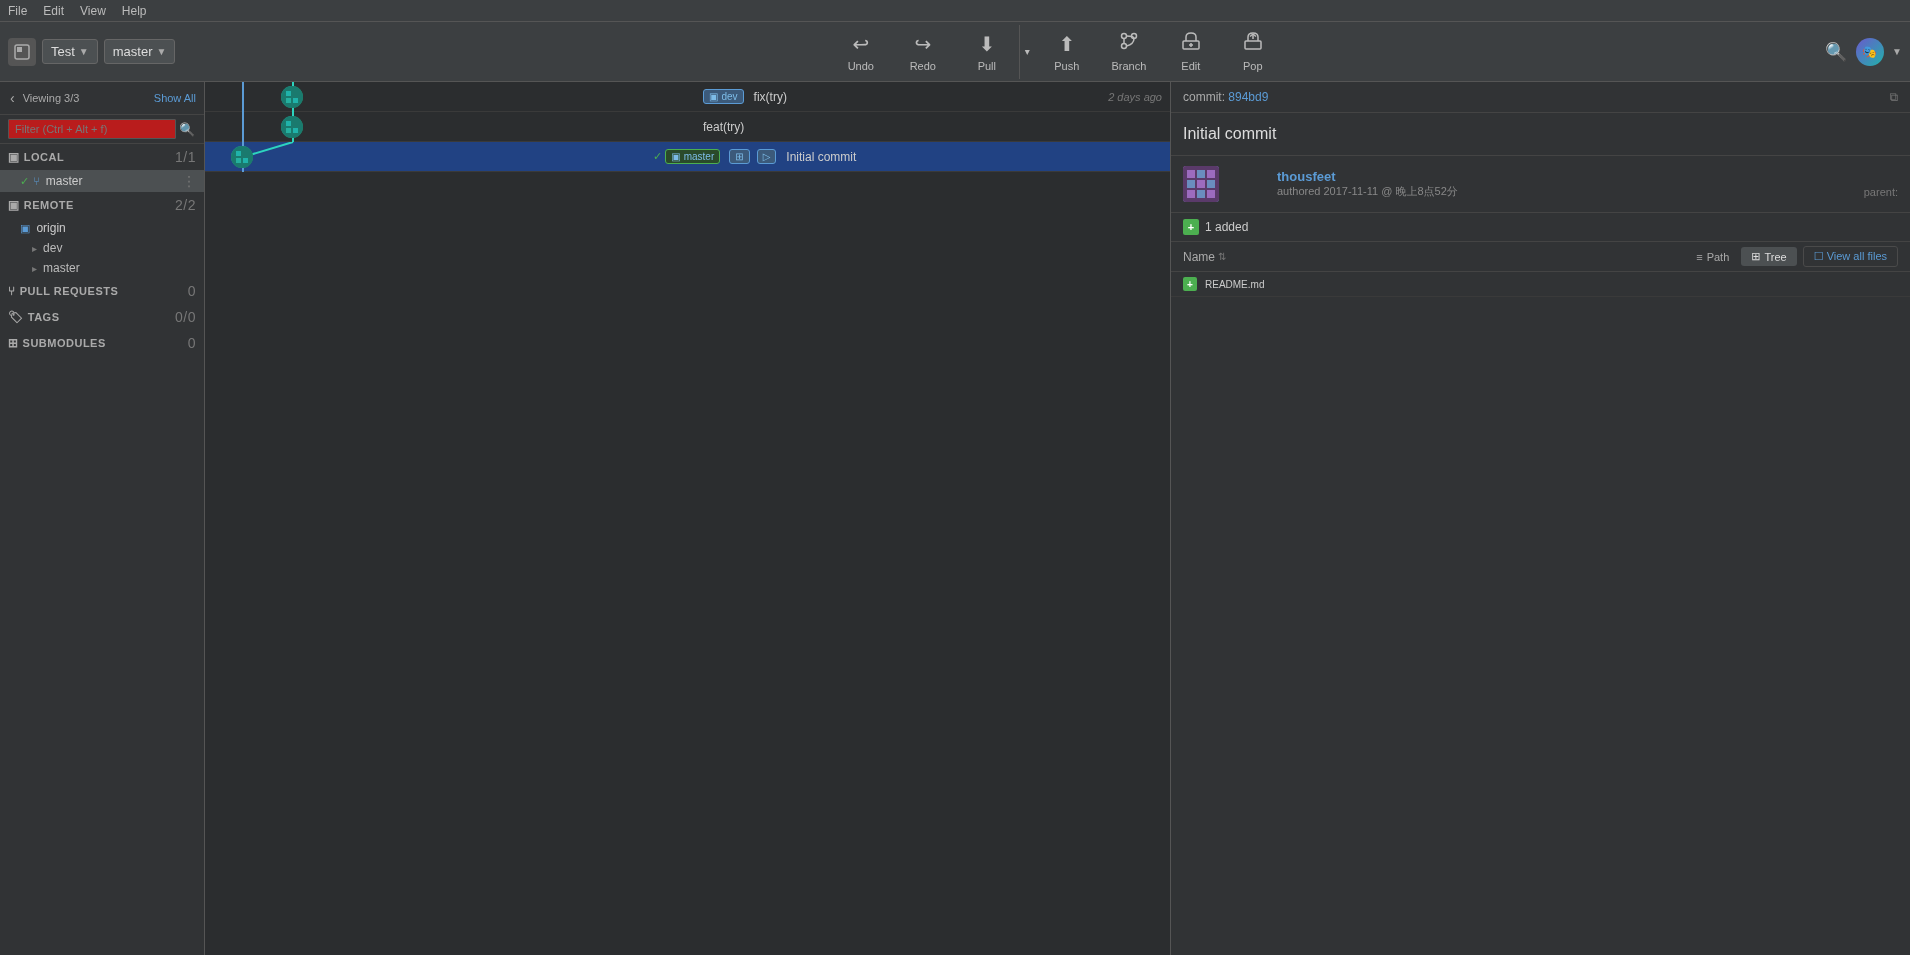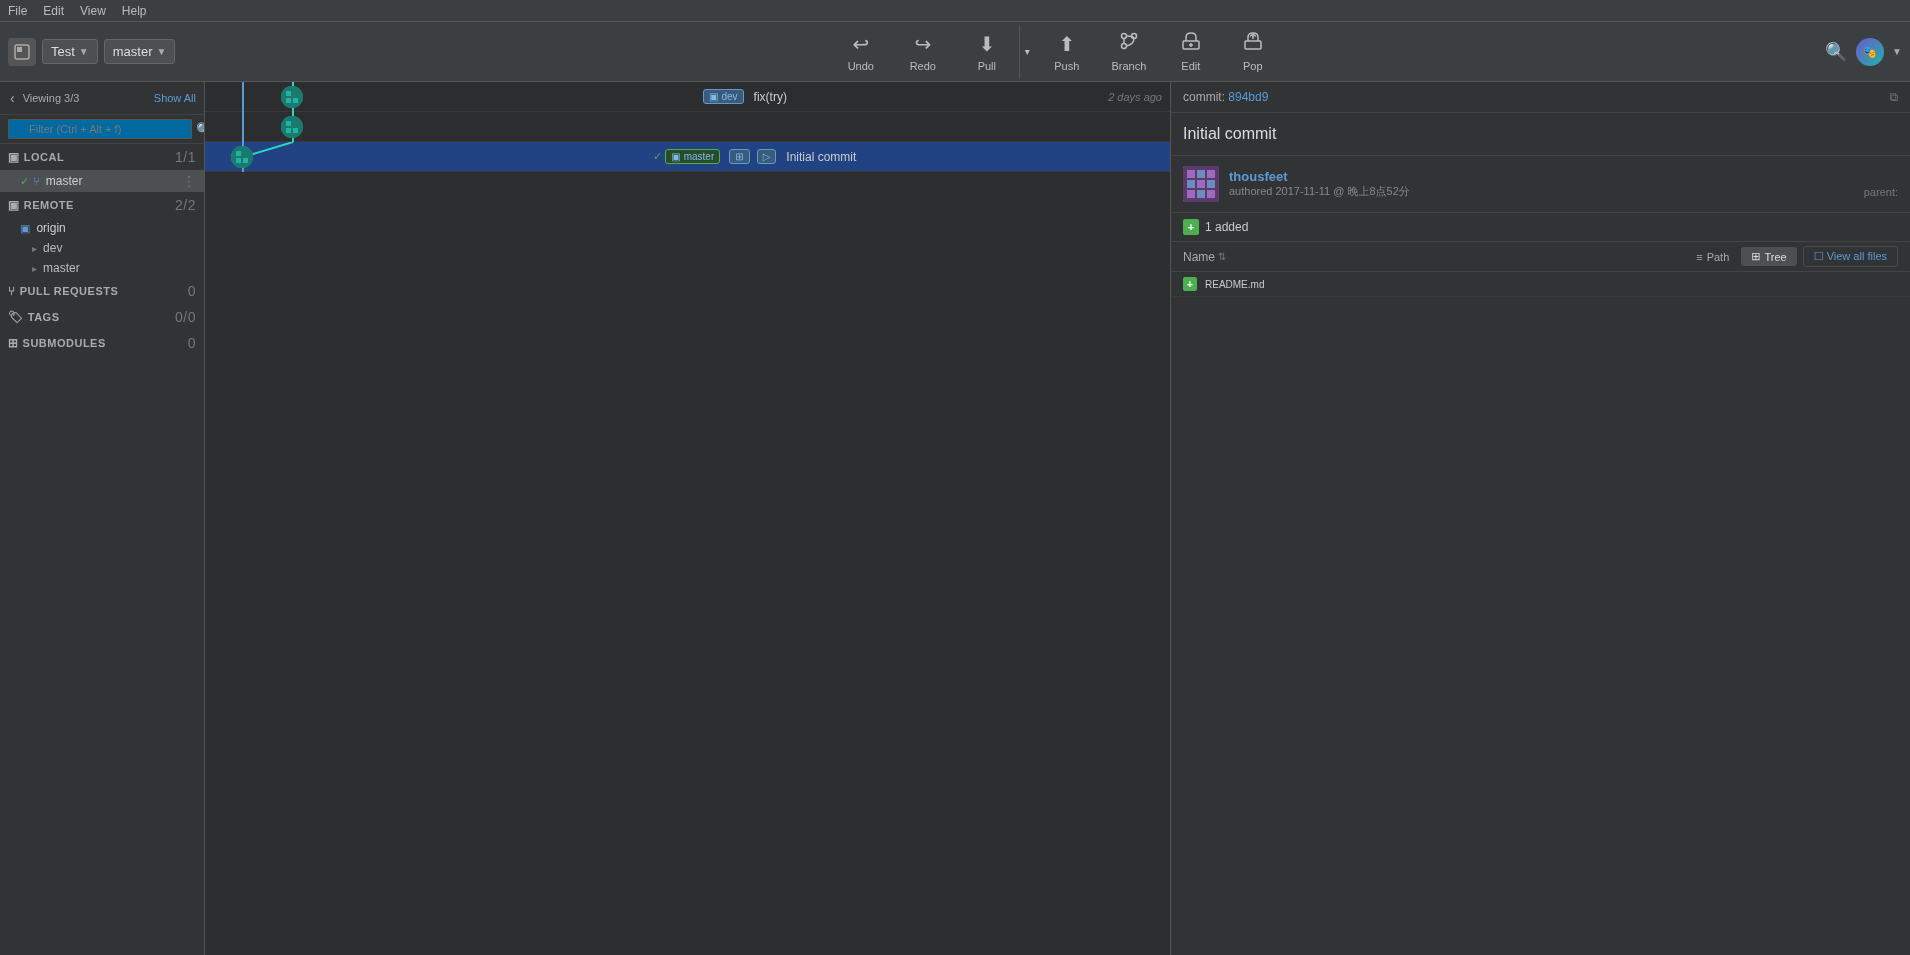--- a/index.html
+++ b/index.html
@@ -166,25 +166,25 @@
     }
     .filter-bar {
       padding: 4px 8px;
       display: flex;
       align-items: center;
       gap: 4px;
       border-bottom: 1px solid #444;
     }
     .filter-input {
       flex: 1;
-      background: #0369a1;
+      background: #b91c1c;
       border: 1px solid #555;
       border-radius: 1px;
       color: #ccc;
-      padding: 3px 20px;
+      padding: 3px 6px;
       font-size: 11px;
       outline: none;
     }
     .filter-input::placeholder { color: #777; }
     .filter-search-icon { color: #888; font-size: 13px; cursor: pointer; }
 
     .section-header {
       display: flex;
       align-items: center;
       padding: 5px 8px;
@@ -310,21 +310,21 @@
     }
     .author-avatar {
       width: 36px; height: 36px;
       border-radius: 3px;
       background: linear-gradient(135deg, #9c6bbf, #6a8dbf);
       display: flex; align-items: center; justify-content: center;
       font-size: 14px;
       color: #fff;
       flex-shrink: 0;
     }
-    .author-info { flex: 1; }
+    .author-info { flex: 1; margin-left: 48px; }
     .author-name { color: #5b9bd5; font-size: 13px; font-weight: bold; }
     .author-date { color: #888; font-size: 11px; }
     .parent-label { color: #777; font-size: 11px; margin-left: auto; margin-top: 16px; }
 
     .added-badge {
       display: flex;
       align-items: center;
       padding: 6px 12px;
       border-bottom: 1px solid #444;
       gap: 6px;
@@ -608,20 +608,23 @@
           <div class="avatar-circle avatar-teal">
             <svg width="22" height="22" viewBox="0 0 22 22">
               <circle cx="11" cy="11" r="11" fill="#1a7a6e"></circle>
               <rect x="5" y="5" width="5" height="5" fill="#20b2aa"></rect>
               <rect x="12" y="12" width="5" height="5" fill="#20b2aa"></rect>
               <rect x="5" y="12" width="5" height="5" fill="#2dd4bf" opacity="0.6"></rect>
             </svg>
           </div>
         </div>
       </div>
+      <div style="display:flex; align-items:center; gap:6px; flex:1; padding-left:16px; margin-left:-200px; padding-left:230px;">
+        <span class="commit-msg">feat(try)</span>
+      </div>
     </div>
 
     <div class="commit-row selected" style="padding-left:8px;">
       <div style="display:flex; align-items:center; width:460px; position:relative; height:30px;">
         <svg width="200" height="30" viewBox="0 0 200 30" style="position:absolute;left:0;top:0;">
           <line x1="30" y1="0" x2="30" y2="15" stroke="#5b9bd5" stroke-width="2"></line>
           <line x1="80" y1="0" x2="30" y2="15" stroke="#2dd4bf" stroke-width="2"></line>
           <circle cx="30" cy="15" r="8" fill="#214283" stroke="#5b9bd5" stroke-width="2"></circle>
           <line x1="30" y1="15" x2="30" y2="30" stroke="#5b9bd5" stroke-width="2"></line>
         </svg>

